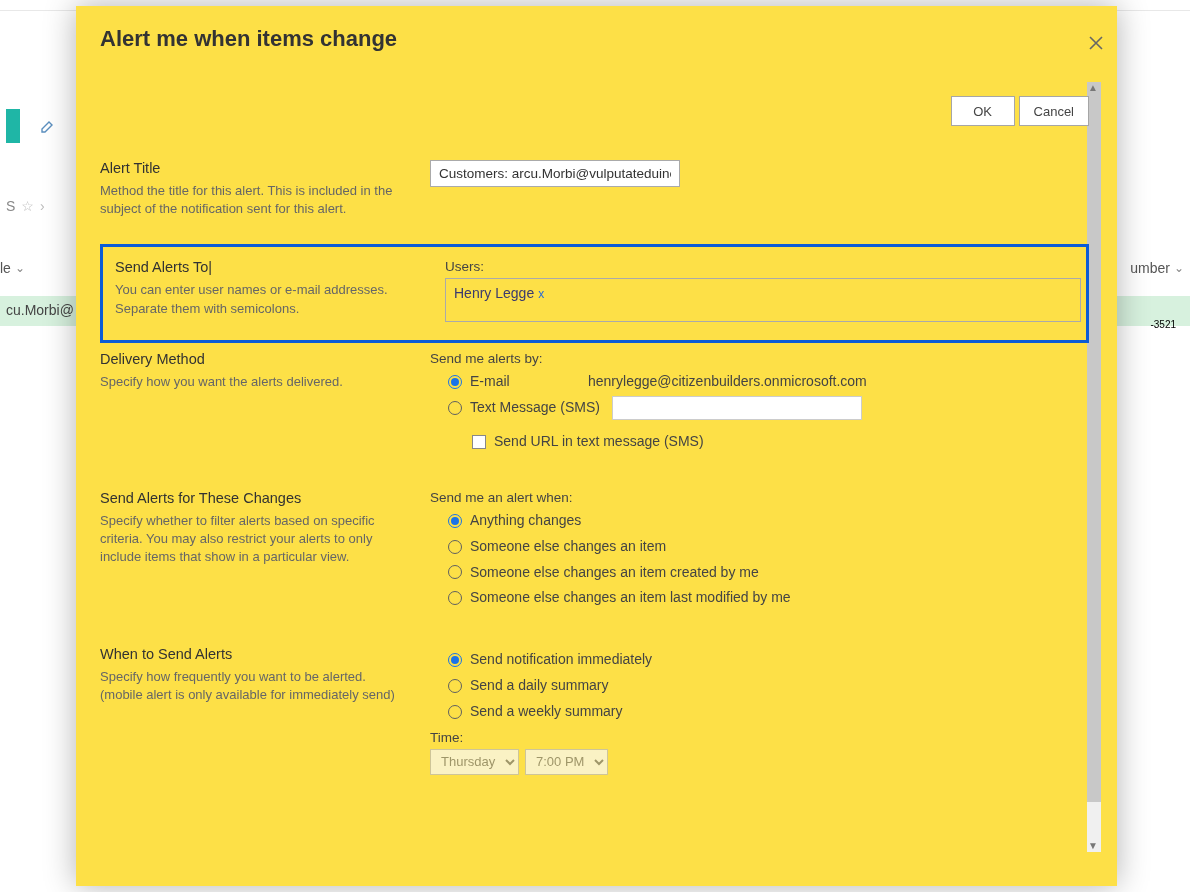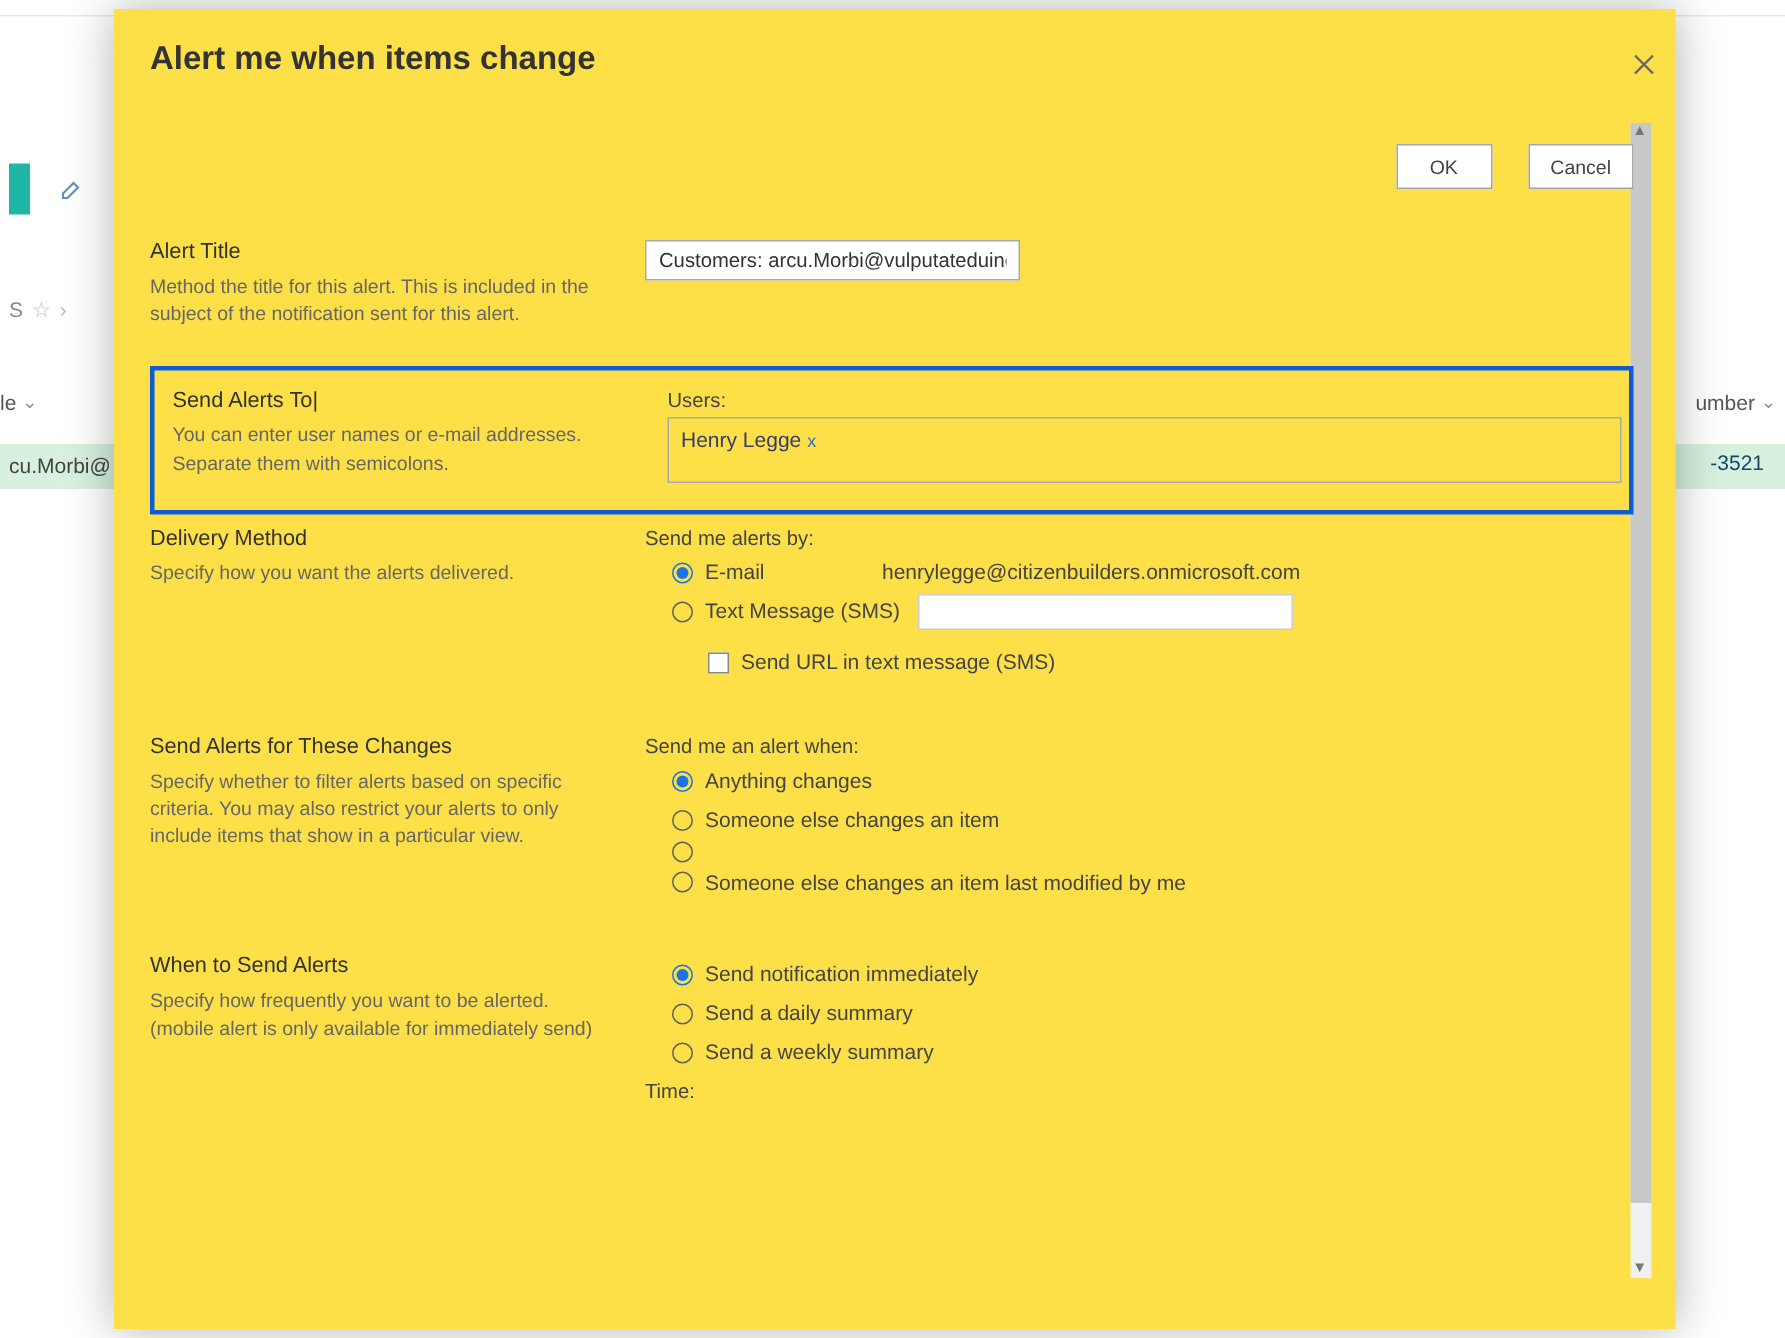--- a/index.html
+++ b/index.html
@@ -13,21 +13,21 @@
     .bg .teal { width:14px; height:34px; background:#1fb6a6; }
     .bg .pencil { width:16px; height:16px; }
     .bg .edit-label { color:#666; font-size:14px; }
     .bg .star-row { position:absolute; left:0; top:198px; font-size:14px; color:#888; display:flex; align-items:center; gap:6px; padding-left:6px;}
     .bg .header-cell { position:absolute; top:260px; font-size:14px; color:#555; display:flex; align-items:center; }
     .bg .header-left { left:0; }
     .bg .header-right { right:6px; }
     .bg .chev { margin-left:4px; color:#888; font-size:12px;}
     .bg .row-green { position:absolute; left:0; right:0; top:296px; height:30px; background:#d7f1de; }
     .bg .row-green .left { position:absolute; left:6px; color:#444; font-size:14px; top:6px;text-align:center;}
-    .bg .row-green .right { position:absolute; right:14px; color:#0c4a6e; font-size:14px; top:4px;}
+    .bg .row-green .right { position:absolute; right:14px; color:#000000; font-size:10px; top:23px;}
 
     
     .modal {
       position:absolute; left:76px; top:6px; width:1041px; height:880px;
       background:#fde047; box-shadow:0 0 30px rgba(0,0,0,0.3);
     }
     .modal-inner {
       position:absolute; left:24px; right:16px; top:0; bottom:10px;
     }
     .modal h1 {
@@ -48,21 +48,21 @@
     }
     .scrollbar-thumb {
       position:absolute; right:0; top:76px; width:14px; height:720px;
       background:#c8c8c8;
     }
     .scrollbar-arrow {
       position:absolute; right:3px; color:#777; font-size:10px;
     }
 
     .buttons-row {
-      display:flex; justify-content:flex-end; gap:24px; padding:18px 0 26px 0;
+      display:flex; justify-content:flex-end; gap:4px; padding:18px 0 26px 0;
     }
     button.sp {
       background:#fff; border:1px solid #a6a6a6; min-width:64px; height:30px;
       font-size:13px; color:#444; cursor:pointer; padding:0 14px;
     }
 
     .section {
       display:flex; gap:30px; padding:8px 0 26px 0;
     }
     .section .left-col {
@@ -236,20 +236,21 @@
           <div class="radio-row" style="padding-left:18px">
             <span class="radio selected"></span>
             <span>Anything changes</span>
           </div>
           <div class="radio-row" style="padding-left:18px">
             <span class="radio"></span>
             <span>Someone else changes an item</span>
           </div>
           <div class="radio-row" style="padding-left:18px">
             <span class="radio"></span>
+            <span>Someone else changes an item created by me</span>
           </div>
           <div class="radio-row" style="padding-left:18px">
             <span class="radio"></span>
             <span>Someone else changes an item last modified by me</span>
           </div>
         </div>
       </div>
 
       <div class="section">
         <div class="left-col">
@@ -263,18 +264,22 @@
           </div>
           <div class="radio-row" style="padding-left:18px">
             <span class="radio"></span>
             <span>Send a daily summary</span>
           </div>
           <div class="radio-row" style="padding-left:18px">
             <span class="radio"></span>
             <span>Send a weekly summary</span>
           </div>
           <div class="field-label" style="margin-top:6px">Time:</div>
+          <div style="display:flex; gap:6px;">
+            <select class="sp" disabled=""><option>Thursday</option></select>
+            <select class="sp" disabled=""><option>7:00 PM</option></select>
+          </div>
         </div>
       </div>
 
     </div>
   </div>
 </div>
 
 </body></html>

